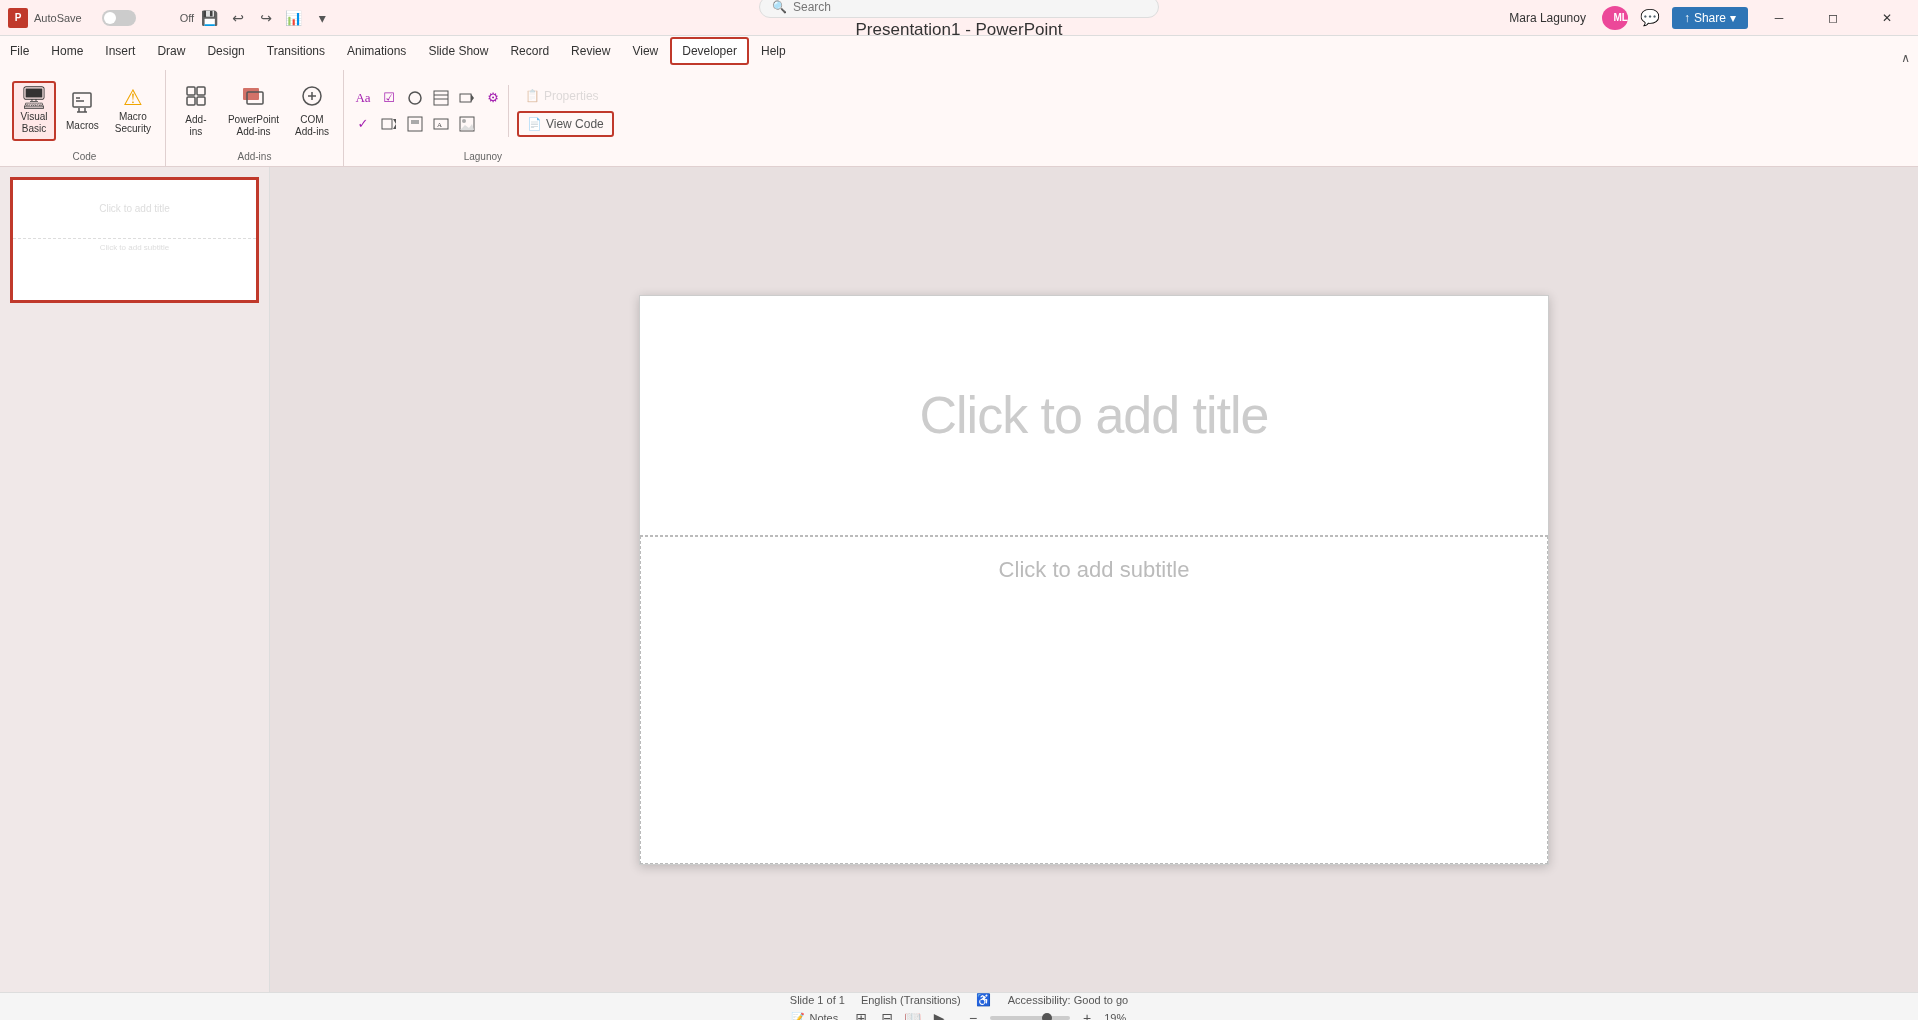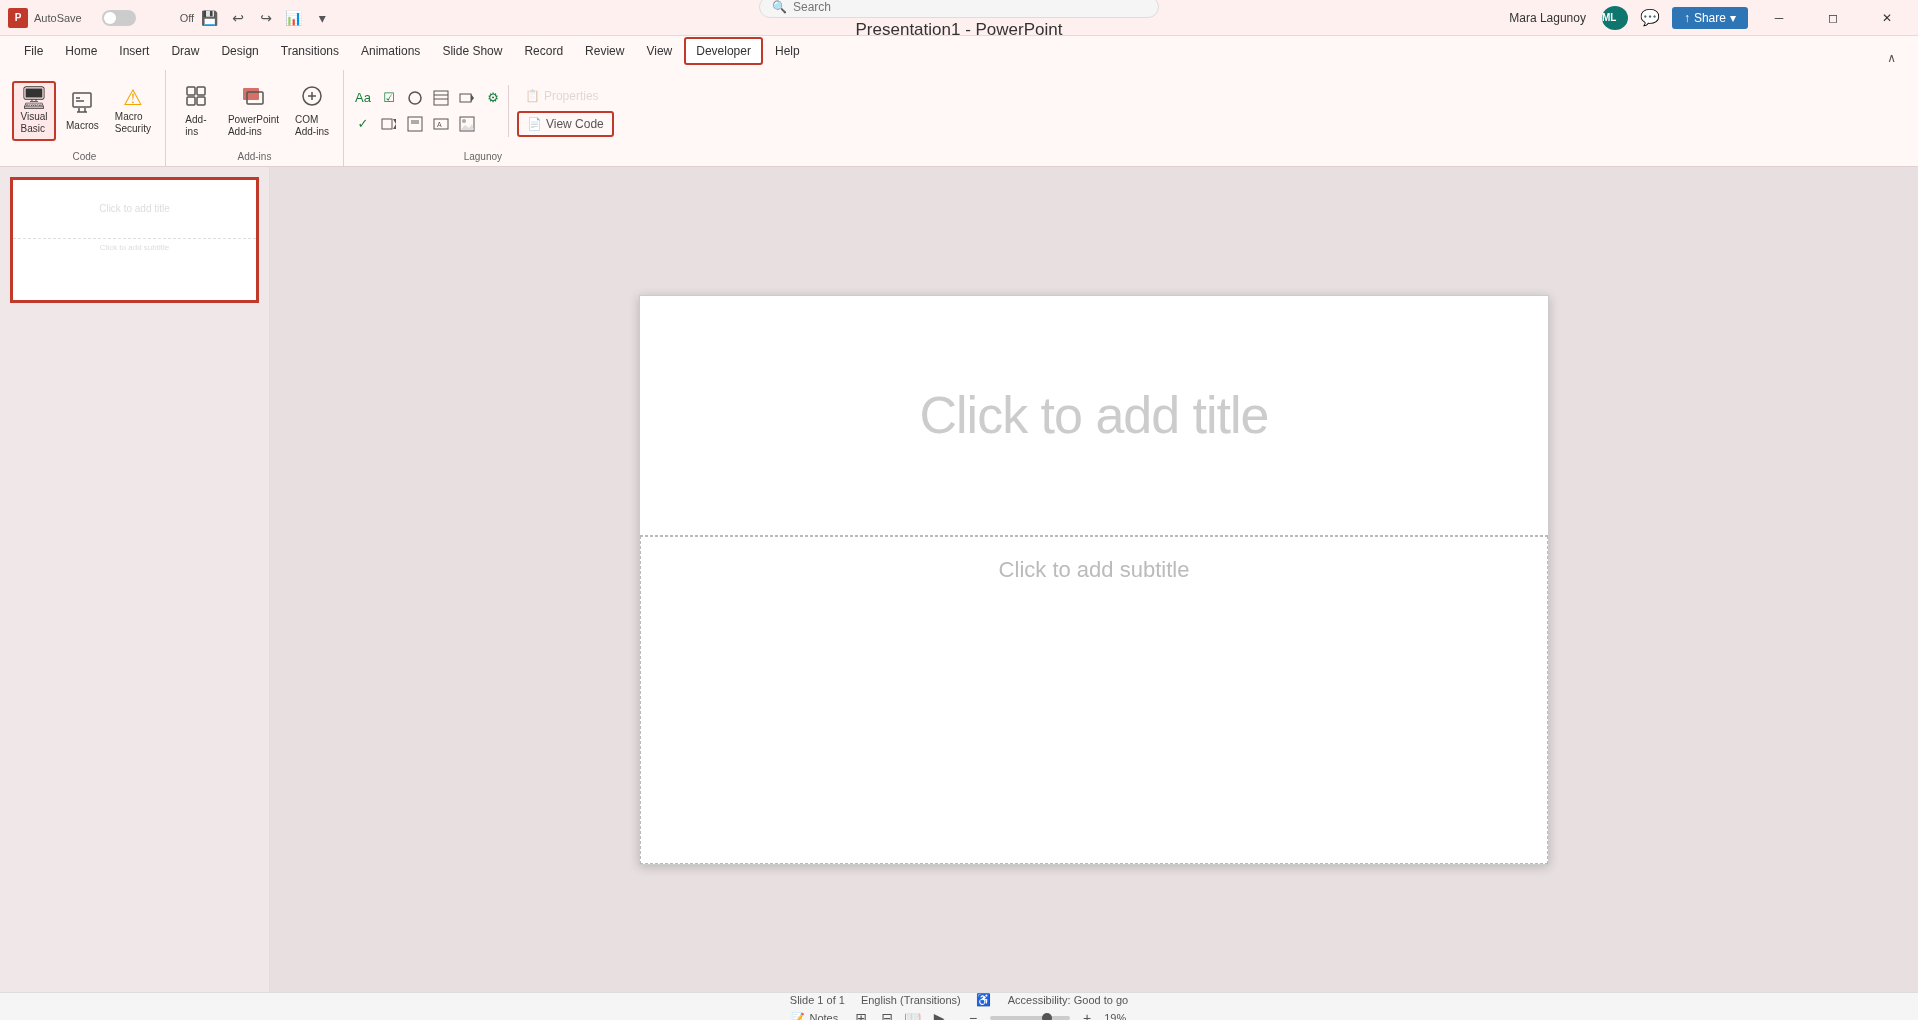--- a/index.html
+++ b/index.html
@@ -128,25 +128,25 @@
     .user-info {
       display: flex;
       align-items: center;
       gap: 16px;
       font-size: 12px;
       color: #333;
     }
     .user-avatar {
       width: 26px;
       height: 24px;
-      background: #0f766e;
+      background: #ec4899;
       border-radius: 50%;
       display: flex;
       align-items: center;
-      justify-content: flex-start;
+      justify-content: flex-end;
       color: white;
       font-size: 10px;
       font-weight: bold;
     }
     .win-btn {
       width: 46px;
       height: 36px;
       display: flex;
       align-items: center;
       justify-content: center;
@@ -182,21 +182,21 @@
       background: #fff8f7;
       border-bottom: 1px solid #e0d0d0;
       flex-shrink: 0;
     }
 
     
     #menu-bar {
       display: flex;
       align-items: center;
       height: 30px;
-      padding: 0 14px;
+      padding: 0 0;
       gap: 2px;
     }
     .menu-item {
       padding: 4px 10px;
       font-size: 12px;
       color: #333;
       cursor: pointer;
       border-radius: 3px;
       height: 28px;
       display: flex;
@@ -260,39 +260,40 @@
       background: #ffe8e8;
     }
     .tb-btn-icon {
       font-size: 22px;
       line-height: 1;
       color: #333;
     }
     .tb-btn-label {
       font-size: 10px;
       color: #333;
-      text-align: left;
+      text-align: center;
       line-height: 1.2;
     }
 
     
     .controls-row {
       display: flex;
       gap: 4px;
     }
     .control-icon {
       width: 22px;
       height: 22px;
       display: flex;
       align-items: center;
       justify-content: center;
       cursor: pointer;
       border-radius: 2px;
       font-size: 13px;
-      color: #15803d;
+      color: #a21caf;
+      font-family: Liberation Serif, serif;
     }
 
     .properties-btn, .viewcode-btn {
       display: flex;
       align-items: center;
       gap: 4px;
       padding: 4px 8px;
       cursor: pointer;
       font-size: 12px;
       border-radius: 3px;

